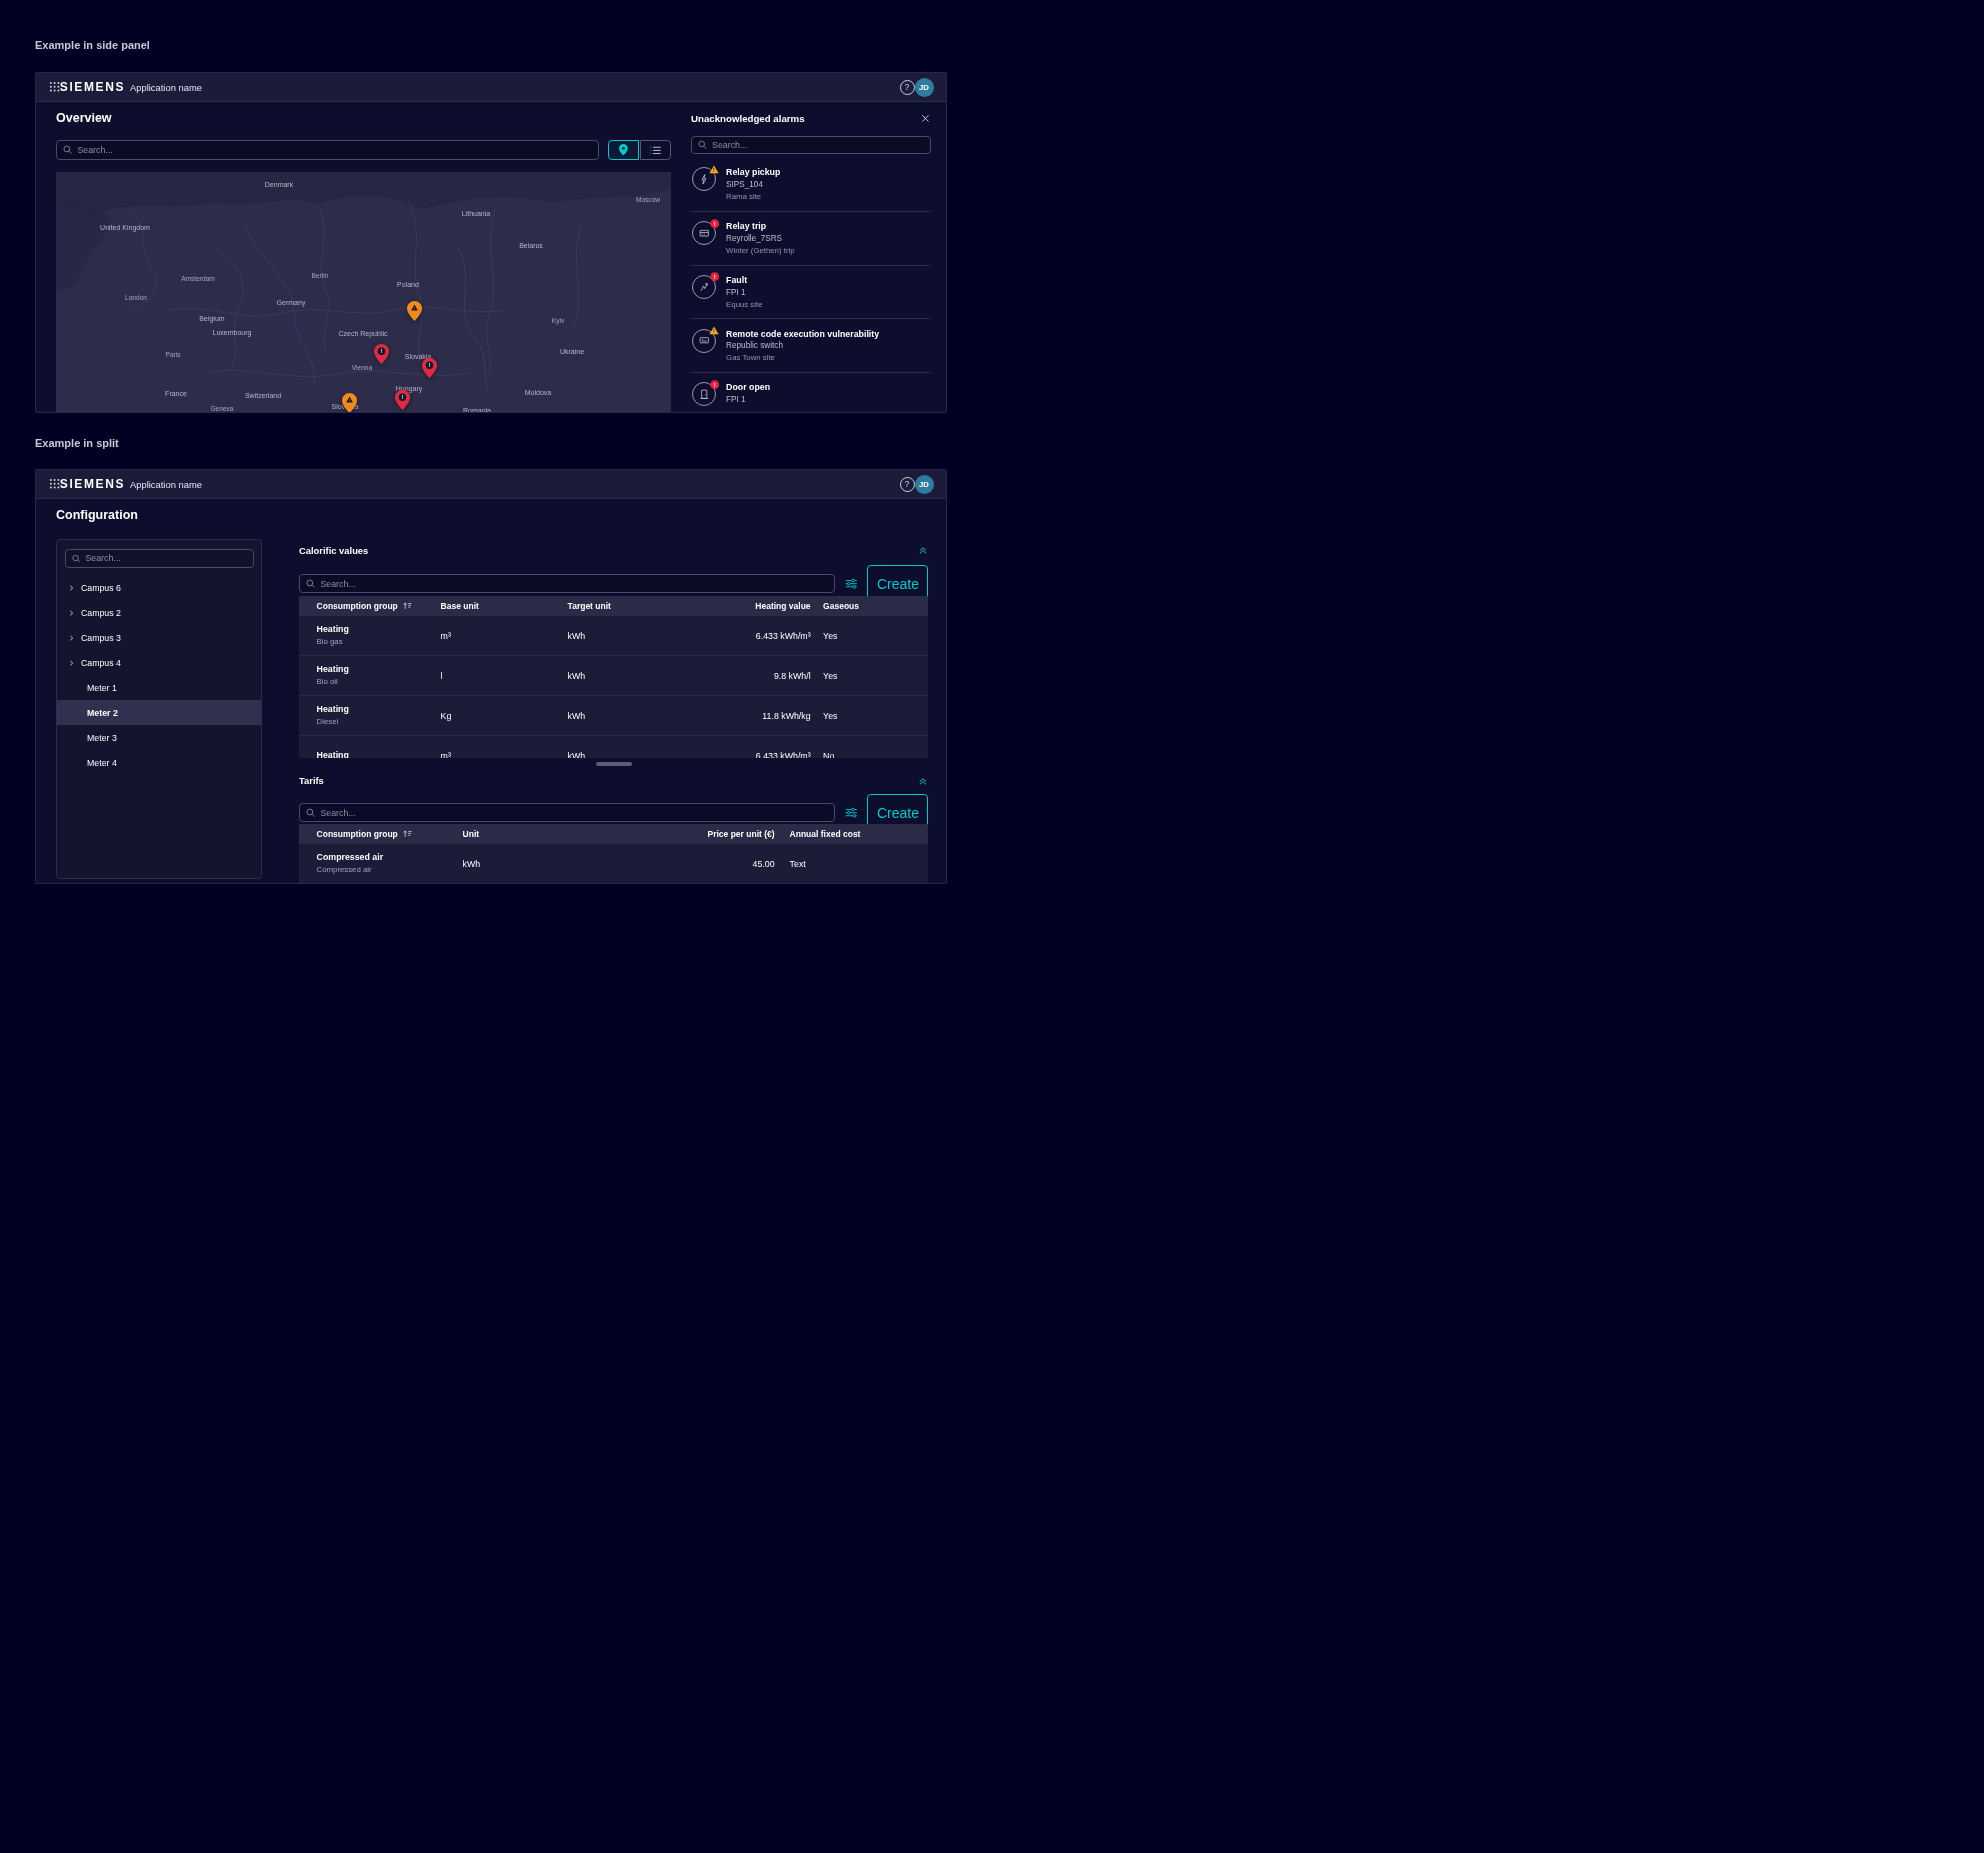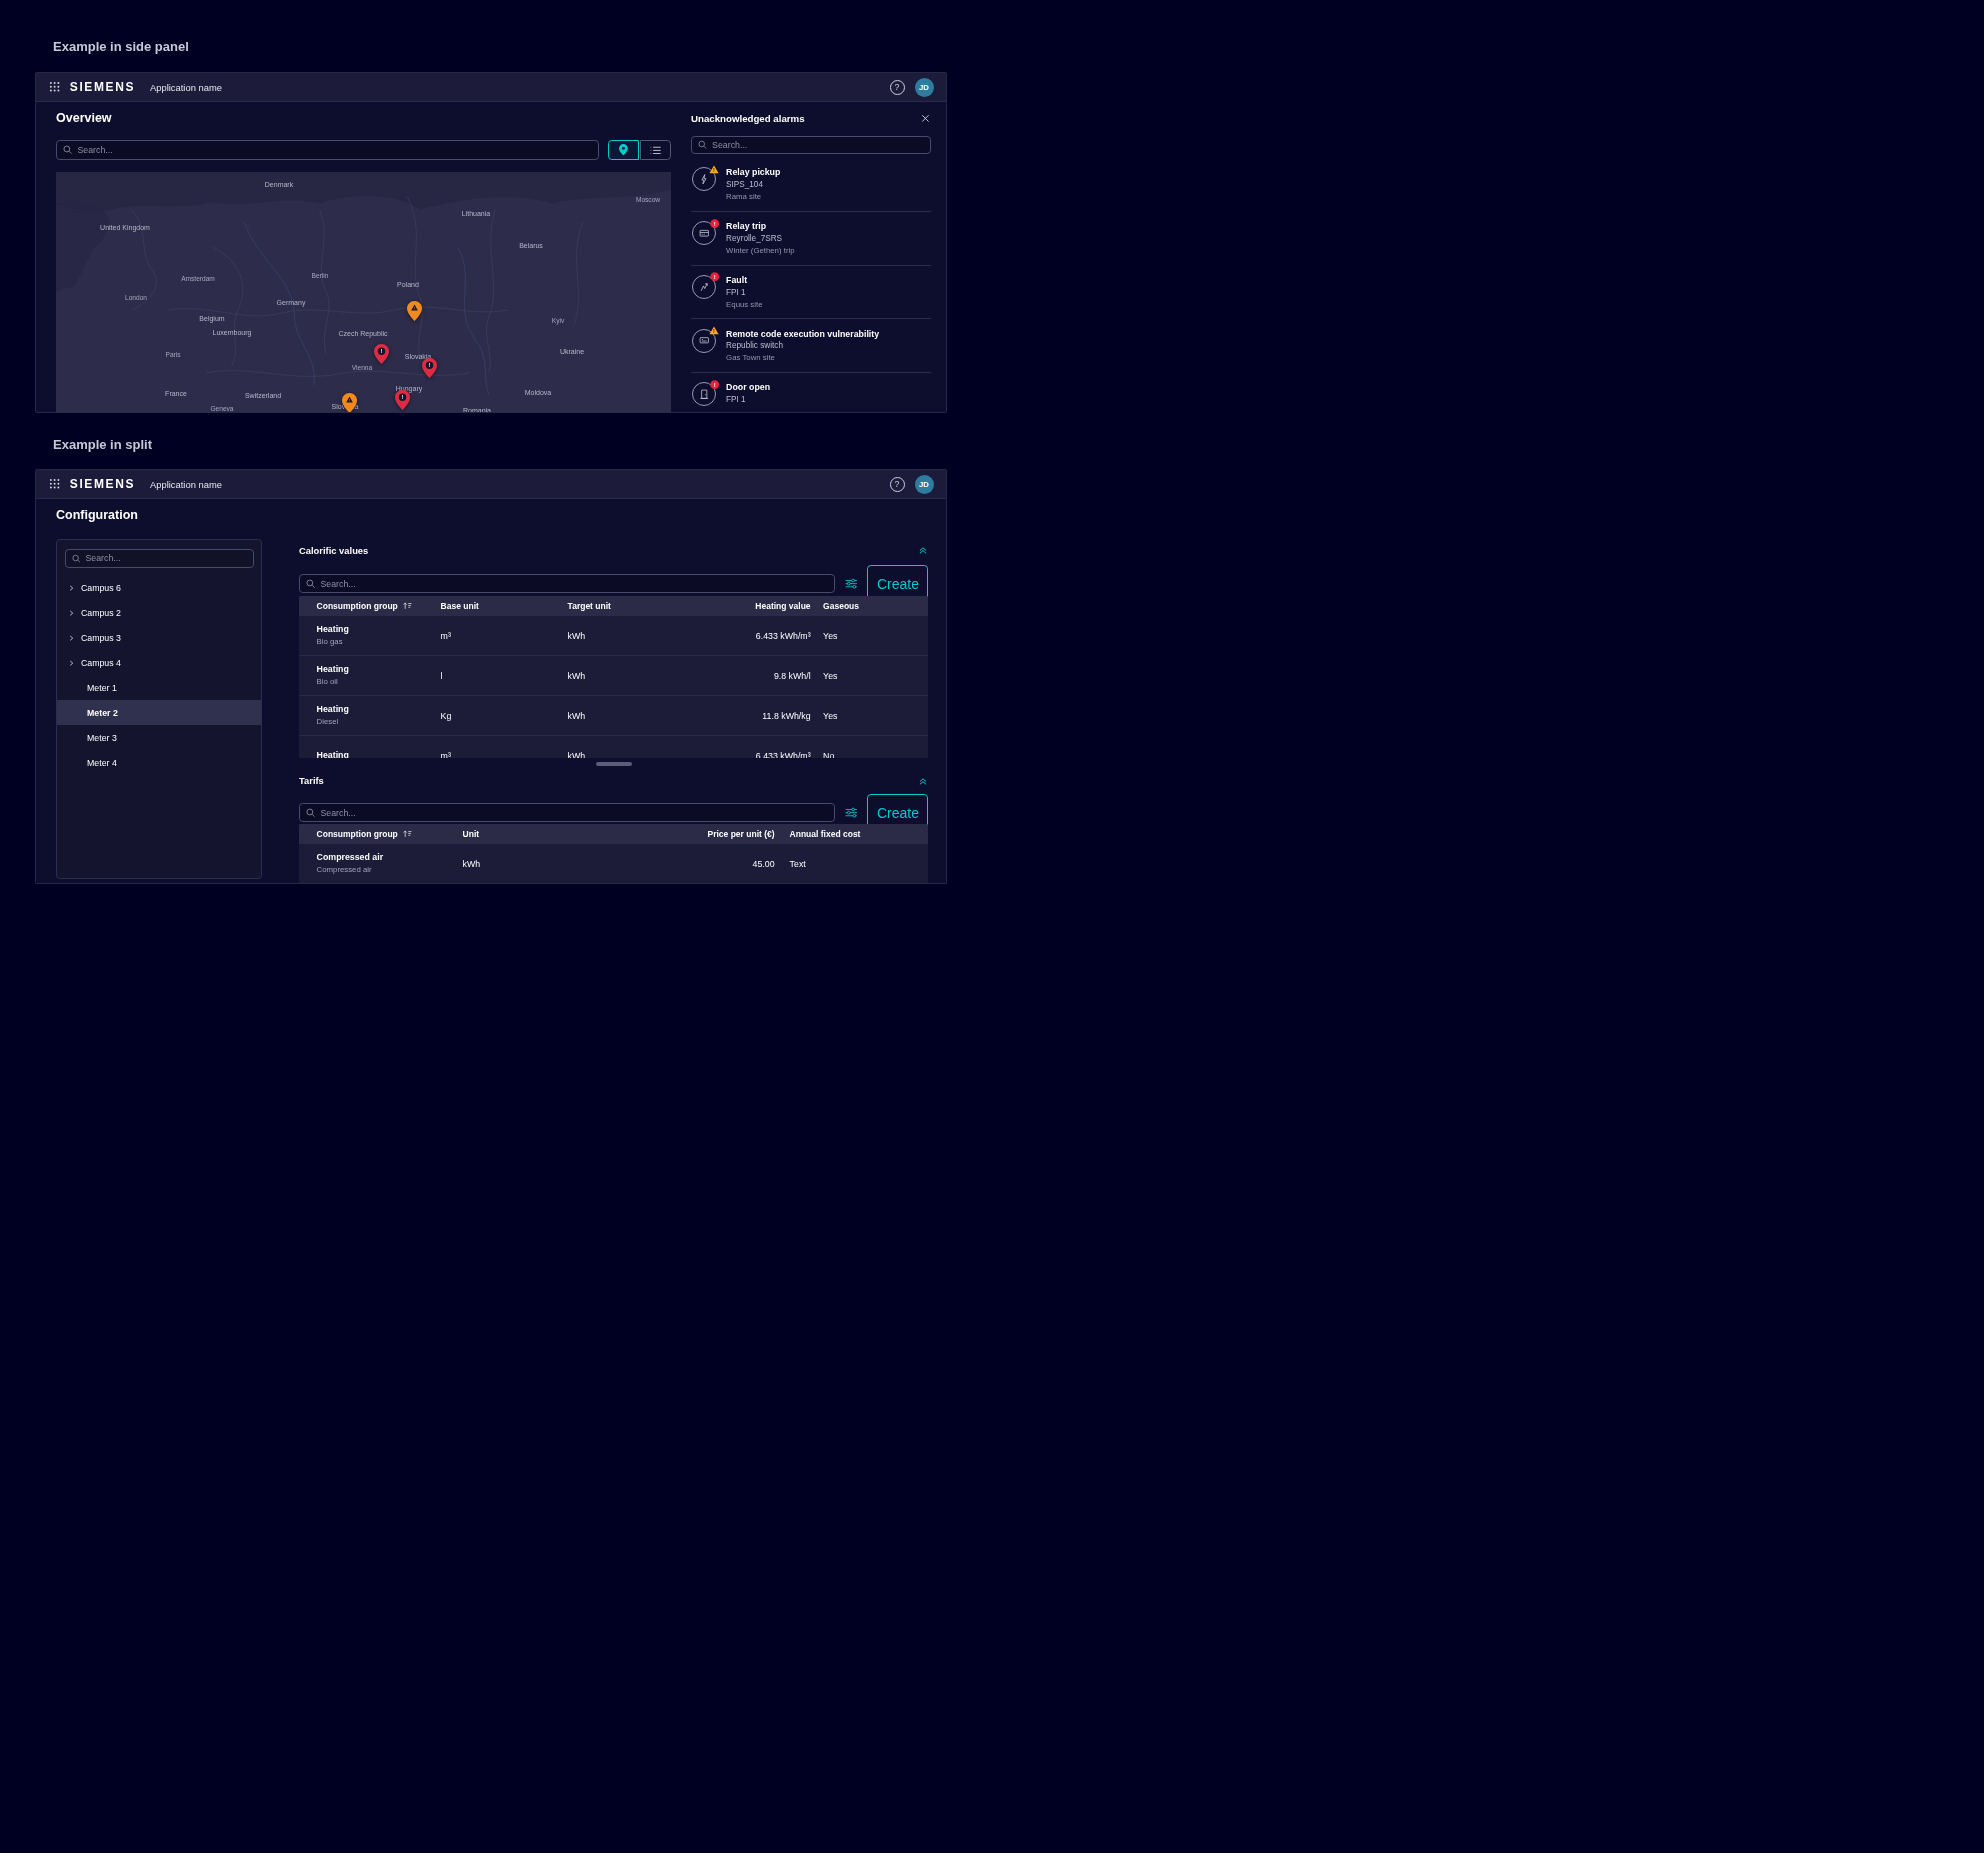--- a/index.html
+++ b/index.html
@@ -7,23 +7,23 @@
     --input-border:#4a4a6c; --muted:#9c9cb4; --muted2:#bdbdd0;
     --teal:#00cccc; --red:#e5233d; --orange:#ffaa1e;
     --thead:#2b2b47; --row:#1c1c39; --side:#14142f; --sel:#30304f; --map:#2d2d4b;
   }
   *{box-sizing:border-box;margin:0;padding:0;}
   html,body{background:var(--bg);}
   body{
     width:992px;height:927px;position:relative;overflow:hidden;
     font-family:"Liberation Sans",sans-serif;color:#fff;
   }
-  .page-label{position:absolute;left:35px;font-size:13px;font-weight:700;color:#c8c8d6;margin-left:18px;}
+  .page-label{position:absolute;left:35px;font-size:11px;font-weight:700;color:#c8c8d6;}
   .window{position:absolute;background:var(--win);border:0.6px solid #27274a;border-radius:1.3px;overflow:hidden;}
-  .app-header{height:29px;background:var(--hdr);display:flex;align-items:center;padding:0 12.5px;gap:10px;border-bottom:0.6px solid #2a2a4e;}
+  .app-header{height:29px;background:var(--hdr);display:flex;align-items:center;padding:0 12.5px;border-bottom:0.6px solid #2a2a4e;}
   .grid-icon{display:flex;align-items:center;}
   .brand{font-size:12px;font-weight:700;letter-spacing:1.6px;}
   .app-name{font-size:9.4px;color:#e6e6f0;margin-left:5px;}
   .header-spacer{flex:1;}
   .help-btn{width:15px;height:15px;border:0.9px solid #cfcfdd;border-radius:50%;display:flex;align-items:center;justify-content:center;font-size:8.8px;color:#cfcfdd;cursor:pointer;}
   .avatar{width:19px;height:19px;border-radius:50%;background:#2e7da0;display:flex;align-items:center;justify-content:center;font-size:7.8px;font-weight:700;cursor:pointer;}
   .window-body{position:absolute;top:29px;left:0;right:0;bottom:0;}
   .page-title{position:absolute;font-size:12.5px;font-weight:600;}
   .search-box{display:flex;align-items:center;border:0.6px solid var(--input-border);border-radius:3.8px;height:20px;padding:0 6.3px;gap:5px;background:rgba(0,0,0,.14);}
   .search-box input{background:transparent;border:none;outline:none;color:#e8e8f2;font-size:8.8px;width:100%;font-family:inherit;}

